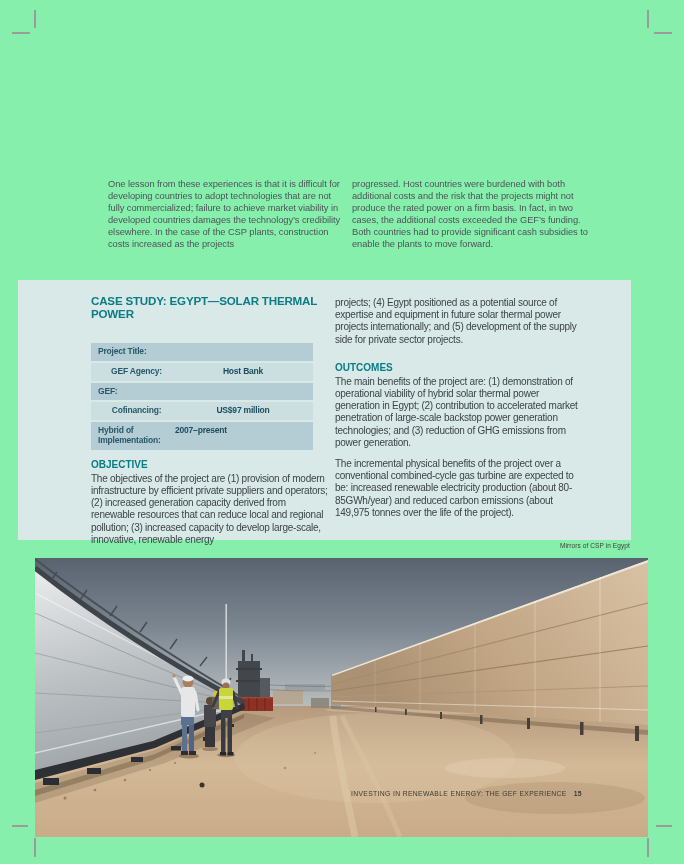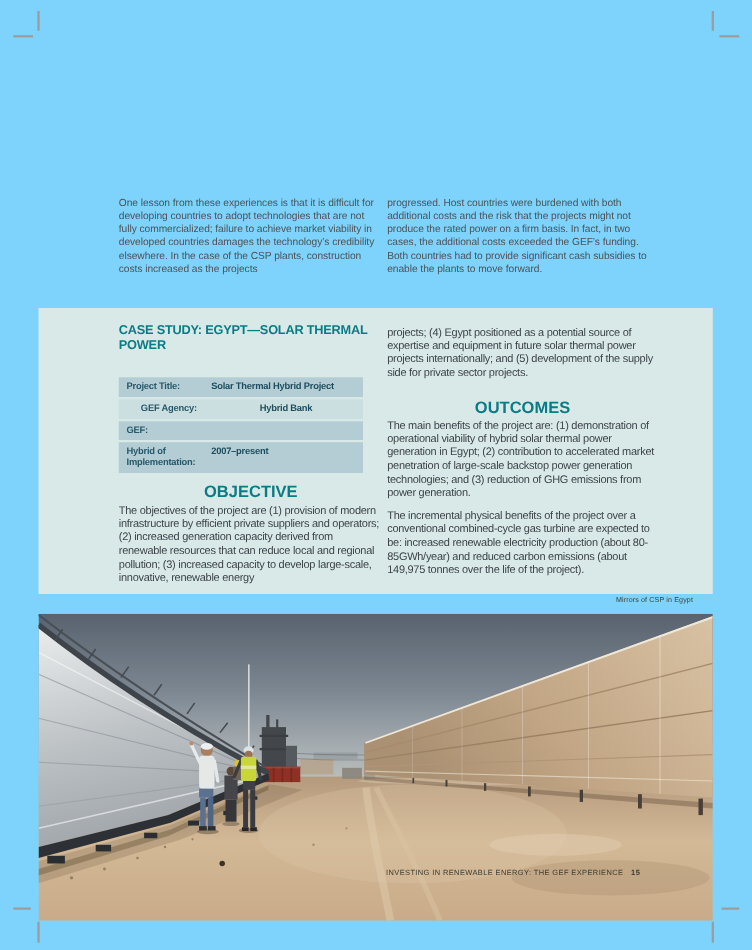--- a/index.html
+++ b/index.html
@@ -1,32 +1,32 @@
 <!DOCTYPE html>
 <html style="--accent-teal: #0b7b85; --case-box-bg: #d8e9e7; --table-row-dark: #b4ccd3; --table-row-light: #cbdfe0; --table-label-text: #27596b; --table-value-text: #1d4e5f; --body-text: #4e5358; --box-body-text: #3d4449; --caption-text: #3e4238; --footer-text: #3b3b33;"><head>
 <meta charset="utf-8">
 <style>
   html,body{margin:0;padding:0;background:#ffffff;}
   .page{
-    position:relative;width:684px;height:864px;background:#7dd3fc;overflow:hidden;
+    position:relative;width:684px;height:864px;background:#86efac;overflow:hidden;
     font-family:"Liberation Sans",sans-serif;
   }
   
   .cm{position:absolute;background:#9b9b9b;}
   
   .intro-col{
     position:absolute;top:178px;
     font-size:9.3px;line-height:12px;letter-spacing:-0.05px;
     color:var(--body-text,#4e5358);
   }
   .intro-left{left:108px;width:233px;}
   .intro-right{left:352px;width:244px;}
   
   .case-box{
-    position:absolute;left:35px;top:280px;width:613px;height:260px;
+    position:absolute;left:18px;top:280px;width:613px;height:260px;
     background:var(--case-box-bg,#d8e9e7);
   }
   .cs-left{position:absolute;left:73px;top:14px;width:240px;}
   .cs-right{position:absolute;left:317px;top:17px;width:246px;}
   .cs-title{
     margin:0 0 23px 0;font-size:11.6px;line-height:13px;font-weight:bold;
     letter-spacing:-0.2px;color:var(--accent-teal,#0b7b85);width:232px;
   }
   .cs-table{width:222px;}
   .cs-row{display:flex;margin-bottom:2px;}
@@ -34,23 +34,22 @@
   .cs-row.light{background:var(--table-row-light,#cbdfe0);text-align:center;}
   .cs-row .lbl{
     width:77px;padding:4px 0 4px 7px;font-size:8.5px;line-height:9.8px;
     font-weight:bold;letter-spacing:-0.2px;color:var(--table-label-text,#27596b);
   }
   .cs-row .val{
     flex:1;padding:4px 2px 4px 0;font-size:8.5px;line-height:9.8px;
     font-weight:bold;letter-spacing:-0.2px;color:var(--table-value-text,#1d4e5f);
   }
   .cs-heading{
-    margin:9px 0 3px 0;font-size:15px;font-weight:bold;letter-spacing:0;
+    margin:9px 0 3px 0;font-size:10px;font-weight:bold;letter-spacing:0;
     color:var(--accent-teal,#0b7b85);
-    text-align:center;
   }
   .cs-heading-outcomes{margin-top:16px;}
   .cs-text{
     margin:0;font-size:10px;line-height:12.2px;letter-spacing:-0.25px;
     color:var(--box-body-text,#3d4449);
   }
   .cs-benefits{margin-top:9px;}
   
   .photo-caption{
     position:absolute;left:35px;top:542px;width:595px;text-align:right;
@@ -81,28 +80,31 @@
 
   <div class="intro-col intro-left">One lesson from these experiences is that it is difficult for developing countries to adopt technologies that are not fully commercialized; failure to achieve market viability in developed countries damages the technology’s credibility elsewhere. In the case of the CSP plants, construction costs increased as the projects</div>
   <div class="intro-col intro-right">progressed. Host countries were burdened with both additional costs and the risk that the projects might not produce the rated power on a firm basis. In fact, in two cases, the additional costs exceeded the GEF’s funding. Both countries had to provide significant cash subsidies to enable the plants to move forward.</div>
 
   <section class="case-box">
     <div class="cs-left">
       <h2 class="cs-title">CASE STUDY: EGYPT—SOLAR THERMAL POWER</h2>
       <div class="cs-table">
         <div class="cs-row dark">
           <div class="lbl">Project Title:</div>
-          <div class="val">Solar Thermal Hybrid Project</div>
         </div>
         <div class="cs-row light">
           <div class="lbl">GEF Agency:</div>
-          <div class="val">Hybrid Bank</div>
+          <div class="val">Host Bank</div>
         </div>
         <div class="cs-row dark">
           <div class="lbl">GEF:</div>
+        </div>
+        <div class="cs-row light">
+          <div class="lbl">Cofinancing:</div>
+          <div class="val">US$97 million</div>
         </div>
         <div class="cs-row dark">
           <div class="lbl">Hybrid of Implementation:</div>
           <div class="val">2007–present</div>
         </div>
       </div>
       <h3 class="cs-heading">OBJECTIVE</h3>
       <p class="cs-text">The objectives of the project are (1) provision of modern infrastructure by efficient private suppliers and operators; (2) increased generation capacity derived from renewable resources that can reduce local and regional pollution; (3) increased capacity to develop large-scale, innovative, renewable energy</p>
     </div>
     <div class="cs-right">

